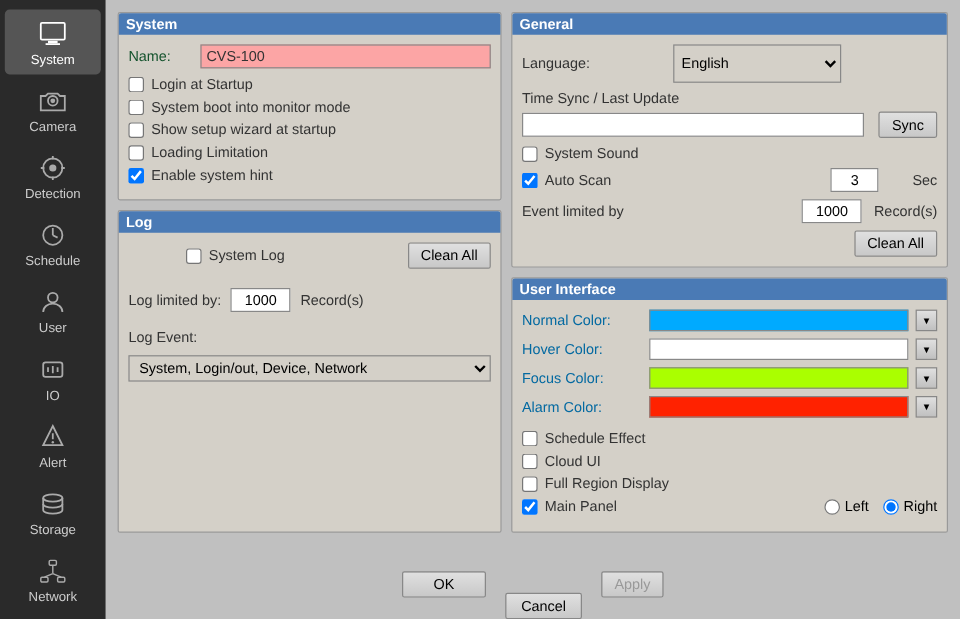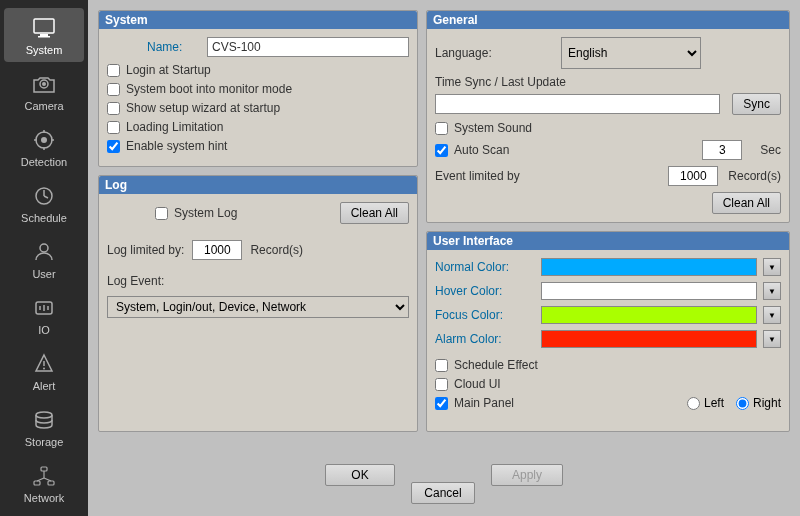--- a/index.html
+++ b/index.html
@@ -90,28 +90,27 @@
     
     .system-panel { flex: none; }
 
     .field-row {
       display: flex;
       align-items: center;
       margin-bottom: 6px;
     }
     .field-label {
       width: 60px;
-      color: #0369a1;
-      margin-left: 40px;
+      color: #14532d;
     }
     .text-input {
       flex: 1;
       height: 20px;
       border: 1px solid #888;
-      background: #ffffff;
+      background: #fca5a5;
       padding: 2px 4px;
       font-size: 12px;
       outline: none;
     }
 
     .checkbox-row {
       display: flex;
       align-items: center;
       margin-bottom: 5px;
       gap: 6px;
@@ -446,21 +445,21 @@
           <label class="checkbox-label" for="system_sound">System Sound</label>
         </div>
 
         <div class="gen-row">
           <div class="checkbox-row" style="margin-bottom:0;">
             <input type="checkbox" id="auto_scan" checked="" style="">
             <label class="checkbox-label" for="auto_scan">Auto Scan</label>
           </div>
           <div style="flex:1;"></div>
           <input type="text" class="num-input" style="width: 40px;" value="3">
-          <span class="small-label" style="margin-left:12px;">Sec</span>
+          <span class="small-label" style="margin-left:22px;">Sec</span>
         </div>
 
         <div class="gen-row">
           <span class="gen-label">Event limited by</span>
           <div style="flex:1;"></div>
           <input type="text" class="num-input" style="width: 50px;" value="1000">
           <span class="small-label" style="margin-left:4px;">Record(s)</span>
         </div>
 
         <div style="display:flex; justify-content:flex-end;">
@@ -494,20 +493,24 @@
 
         <div style="height:4px;"></div>
 
         <div class="checkbox-row">
           <input type="checkbox" id="animation_effect" style="">
           <label class="checkbox-label" for="animation_effect">Schedule Effect</label>
         </div>
         <div class="checkbox-row">
           <input type="checkbox" id="cloud_ui" style="">
           <label class="checkbox-label" for="cloud_ui">Cloud UI</label>
+        </div>
+        <div class="checkbox-row">
+          <input type="checkbox" id="full_region" style="">
+          <label class="checkbox-label" for="full_region">Full Region Display</label>
         </div>
         <div class="gen-row" style="align-items:center;">
           <div class="checkbox-row" style="margin-bottom:0;">
             <input type="checkbox" id="main_panel" checked="" style="">
             <label class="checkbox-label" for="main_panel">Main Panel</label>
           </div>
           <div style="flex:1;"></div>
           <div class="radio-group">
             <div class="radio-row">
               <input type="radio" id="pos_left" name="main_panel_pos" style="">
@@ -520,15 +523,15 @@
           </div>
         </div>
       </div>
 
     </div>
   </div>
 
   <div class="bottom-row">
     <button class="btn" style="width:70px;">OK</button>
     <button class="btn" style="width:64px;margin-top:36px;">Cancel</button>
-    <button class="btn" style="width:72px; color:#999;" disabled="">Apply</button>
+    <button class="btn" style="width:52px; color:#999;" disabled="">Apply</button>
   </div>
 </div>
 
 </body></html>

